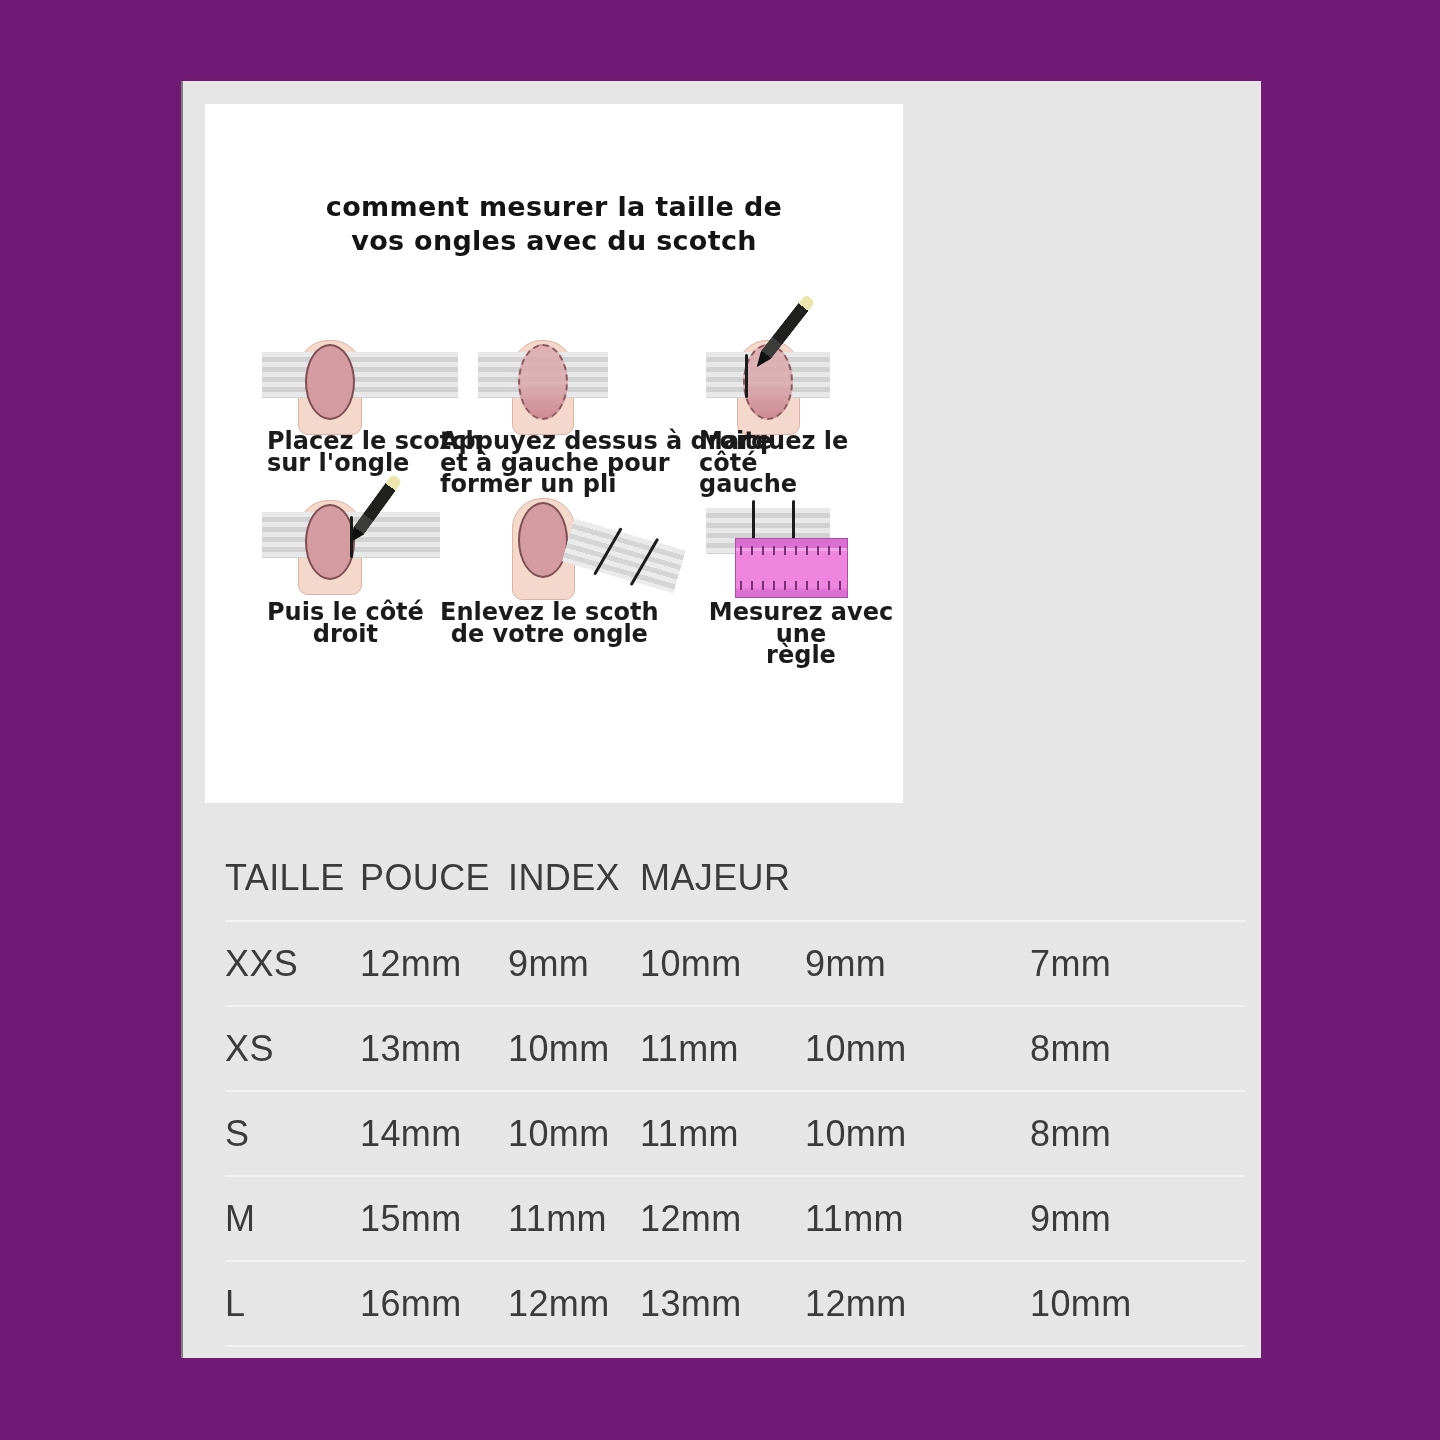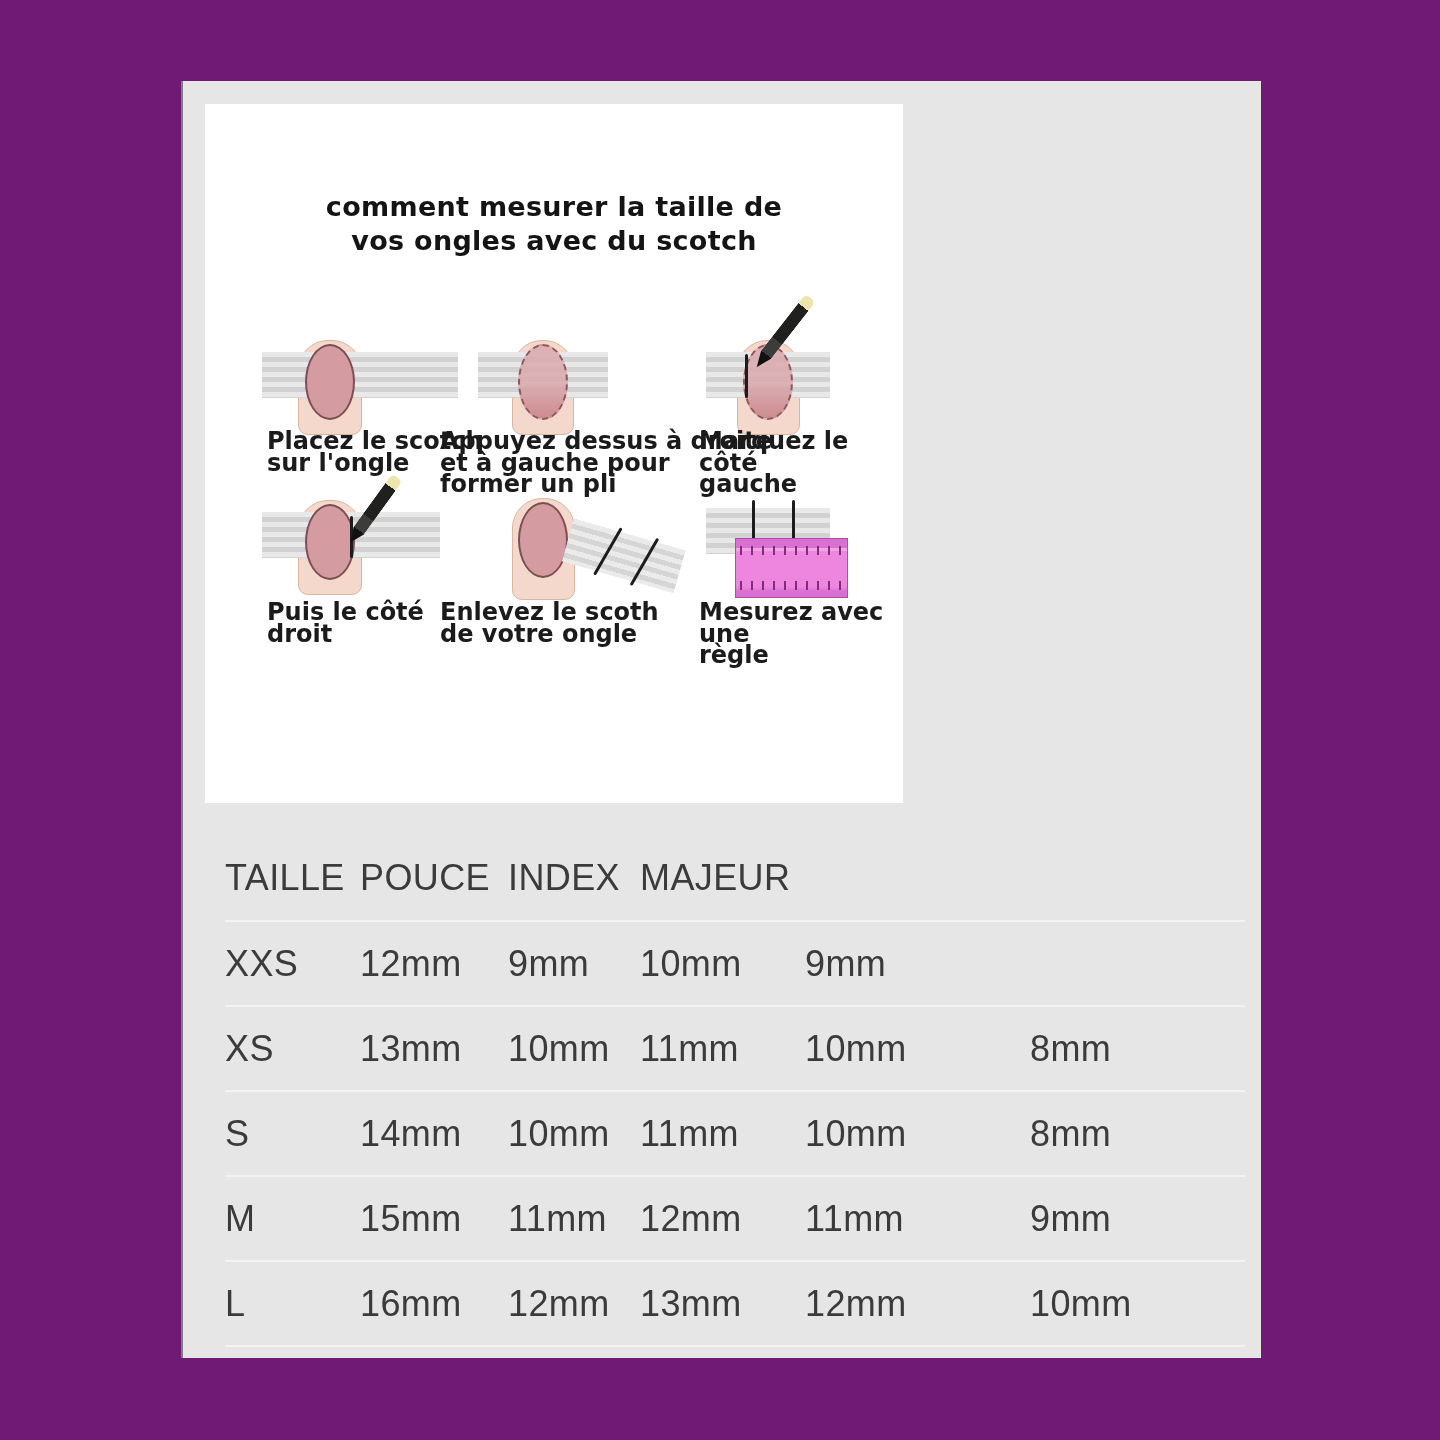--- a/index.html
+++ b/index.html
@@ -8,21 +8,21 @@
   .panel{position:absolute;left:181px;top:81px;width:1080px;height:1277px;background:#e7e6e6;}
   .edge-line{position:absolute;left:0;top:0;width:2px;height:100%;background:#808080;}
 
   
   .card{position:absolute;left:24px;top:23px;width:698px;height:699px;background:#ffffff;}
   .card-title{position:absolute;top:86px;left:0;width:100%;text-align:center;
               font-family:"DejaVu Sans",sans-serif;font-weight:bold;font-size:27px;line-height:34px;
               color:#141414;white-space:pre-line;letter-spacing:.3px;}
   .caption{position:absolute;font-family:"DejaVu Sans",sans-serif;font-weight:bold;
            font-size:24px;line-height:21.5px;color:#1b1b1b;white-space:pre-line;}
-  .cap-r1{top:327px;} .cap-r2{top:498px;}
+  .cap-r1{top:327px;} .cap-r2{top:498px;text-align:center;}
   .cap-c1{left:62px;} .cap-c2{left:235px;} .cap-c3{left:494px;}
 
   
   .scene{position:absolute;}
   .tape{position:absolute;background:#dadada;
         background-image:repeating-linear-gradient(180deg,rgba(255,255,255,.38) 0 5px,rgba(0,0,0,.04) 5px 10px);
         left:0;top:12px;height:46px;width:100%;}
   .finger{position:absolute;top:0;height:95px;width:64px;background:#f3d8cb;
           border:1px solid #dcb4a2;border-radius:30px 30px 10px 10px;box-sizing:border-box;}
   .nail{position:absolute;width:50px;height:76px;top:4px;border-radius:50%;
@@ -130,20 +130,21 @@
         <div class="tcell">INDEX</div>
         <div class="tcell">MAJEUR</div>
       </div>
 
       <div class="trow">
         <div class="tcell">XXS</div>
         <div class="tcell">12mm</div>
         <div class="tcell">9mm</div>
         <div class="tcell">10mm</div>
         <div class="tcell">9mm</div>
+        <div class="tcell">7mm</div>
       </div>
 
       <div class="trow">
         <div class="tcell">XS</div>
         <div class="tcell">13mm</div>
         <div class="tcell">10mm</div>
         <div class="tcell">11mm</div>
         <div class="tcell">10mm</div>
         <div class="tcell">8mm</div>
       </div>

